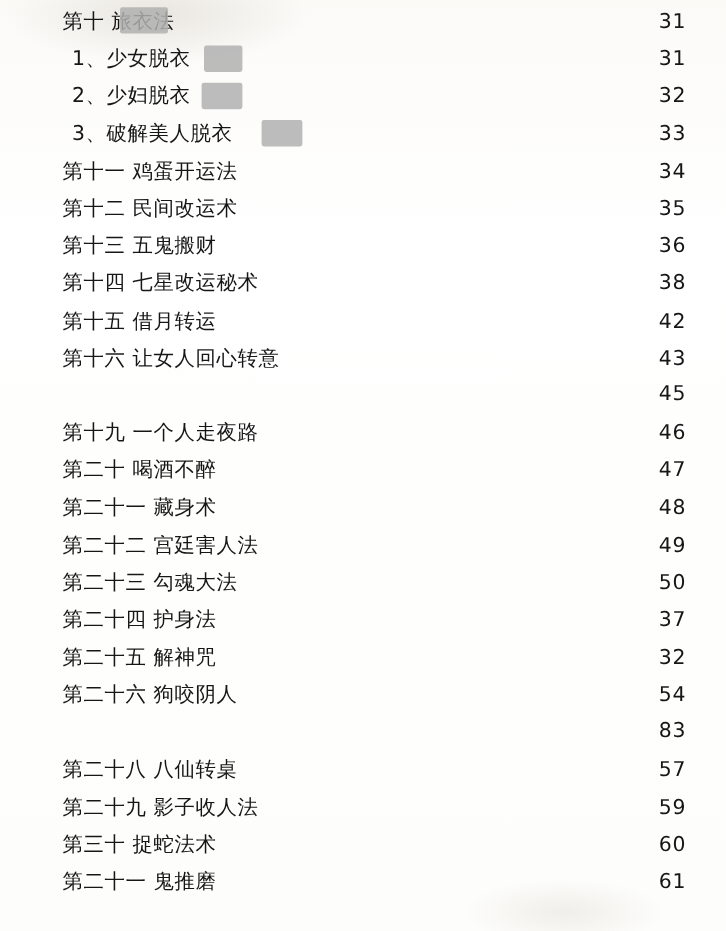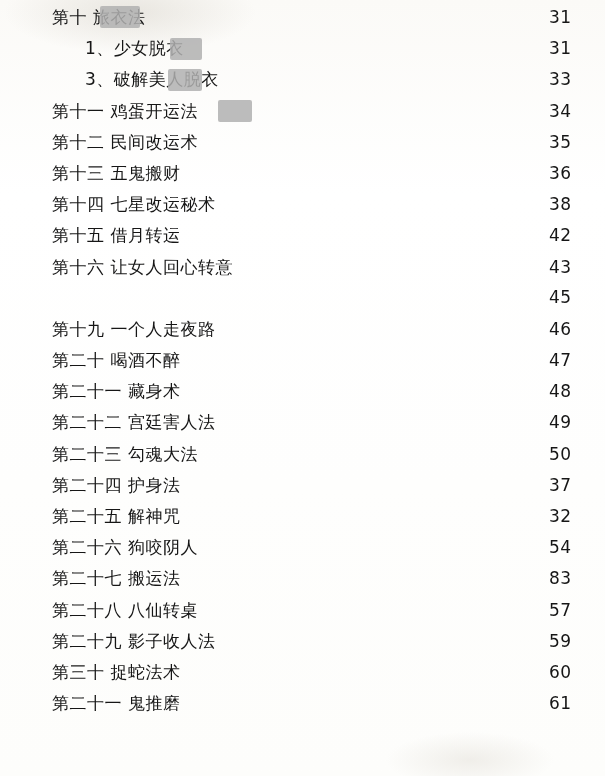--- a/index.html
+++ b/index.html
@@ -38,21 +38,21 @@
   .row {
     position: relative;
     display: flex;
     align-items: baseline;
     height: 31.2px;
     padding: 0 30px 0 52px;
     box-sizing: border-box;
     white-space: nowrap;
   }
   .row.indent {
-    padding-left: 85px;
+    padding-left: 60px;
   }
   .label {
     font-size: 17px;
     letter-spacing: 0.5px;
     color: #161616;
     flex: 0 0 auto;
   }
   .leader {
     flex: 1 1 auto;
     margin: 0 6px 0 7px;
@@ -100,20 +100,25 @@
         <span class="label">第十  旅衣法</span>
         <span class="leader"></span>
         <span class="page-no">31</span>
       </div>
       <div class="row indent">
         <span class="label">1、少女脱衣</span>
         <span class="leader"></span>
         <span class="page-no">31</span>
       </div>
       <div class="row indent">
+        <span class="label">2、少妇脱衣</span>
+        <span class="leader"></span>
+        <span class="page-no">32</span>
+      </div>
+      <div class="row indent">
         <span class="label">3、破解美人脱衣</span>
         <span class="leader"></span>
         <span class="page-no">33</span>
       </div>
       <div class="row">
         <span class="label">第十一  鸡蛋开运法</span>
         <span class="leader"></span>
         <span class="page-no">34</span>
       </div>
       <div class="row">
@@ -179,21 +184,20 @@
         <span class="label">第二十五  解神咒</span>
         <span class="leader"></span>
         <span class="page-no">32</span>
       </div>
       <div class="row">
         <span class="label">第二十六  狗咬阴人</span>
         <span class="leader"></span>
         <span class="page-no">54</span>
       </div>
       <div class="row">
-        <span class="label">第二十七  搬运法</span>
         <span class="leader"></span>
         <span class="page-no">83</span>
       </div>
       <div class="row">
         <span class="label">第二十八  八仙转桌</span>
         <span class="leader"></span>
         <span class="page-no">57</span>
       </div>
       <div class="row">
         <span class="label">第二十九  影子收人法</span>

